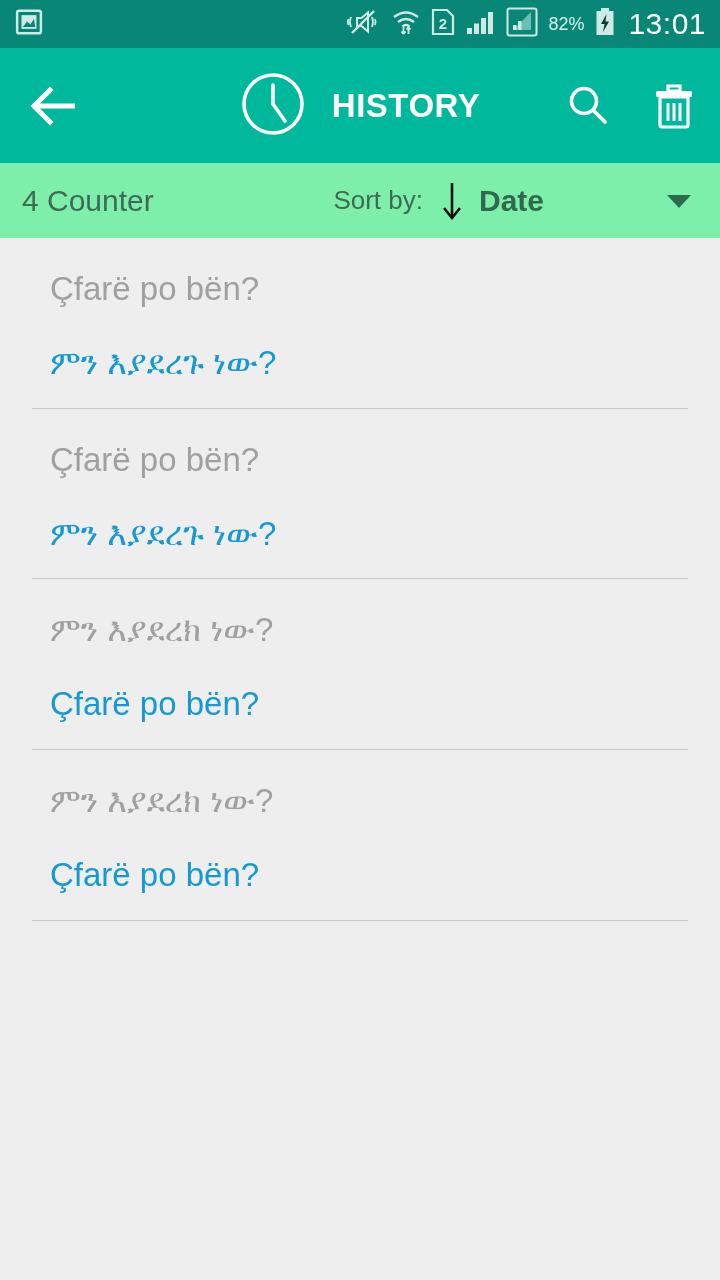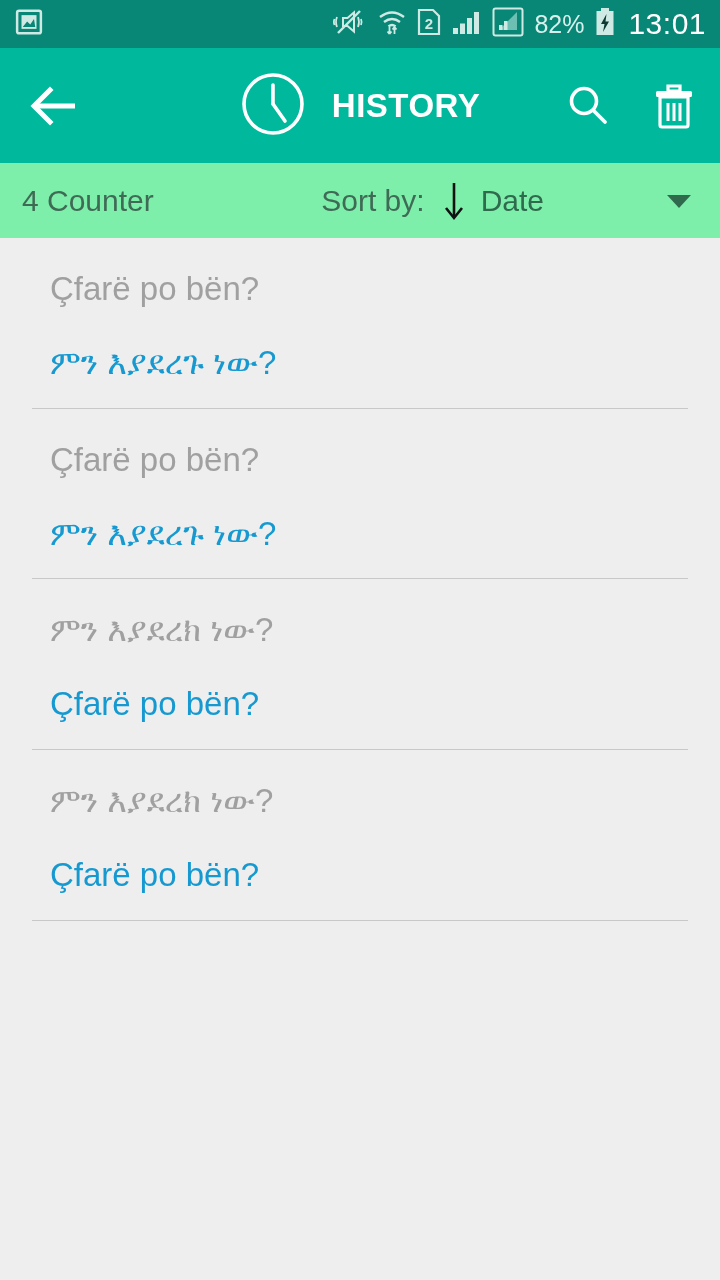--- a/index.html
+++ b/index.html
@@ -26,21 +26,21 @@
   }
   .status-left { display: flex; align-items: center; }
   .status-right {
     margin-left: auto;
     display: flex;
     align-items: center;
     gap: 10px;
   }
   .sb-icon { display: block; }
   .battery-text {
-    font-size: 25px;
+    font-size: 18px;
     color: #d8f0ec;
     letter-spacing: 0px;
   }
   .clock-text {
     font-size: 30px;
     color: #ffffff;
     margin-left: 2px;
     letter-spacing: 0.5px;
   }
 
@@ -93,28 +93,28 @@
   .counter-text {
     font-size: 30px;
     color: #3f6b55;
   }
   .sort-group {
     margin-left: auto;
     display: flex;
     align-items: center;
   }
   .sort-label {
-    font-size: 30px;
+    font-size: 26px;
     color: #3f6b55;
     margin-right: 16px;
   }
   .sort-dir { margin-right: 14px; display: flex; align-items: center; }
   .sort-value {
     font-size: 30px;
-    font-weight: normal;
+    font-weight: bold;
     color: #2f6a4c;
   }
   .dropdown-arrow {
     margin-left: 120px;
     margin-right: 4px;
     display: flex;
     align-items: center;
   }
 
   

